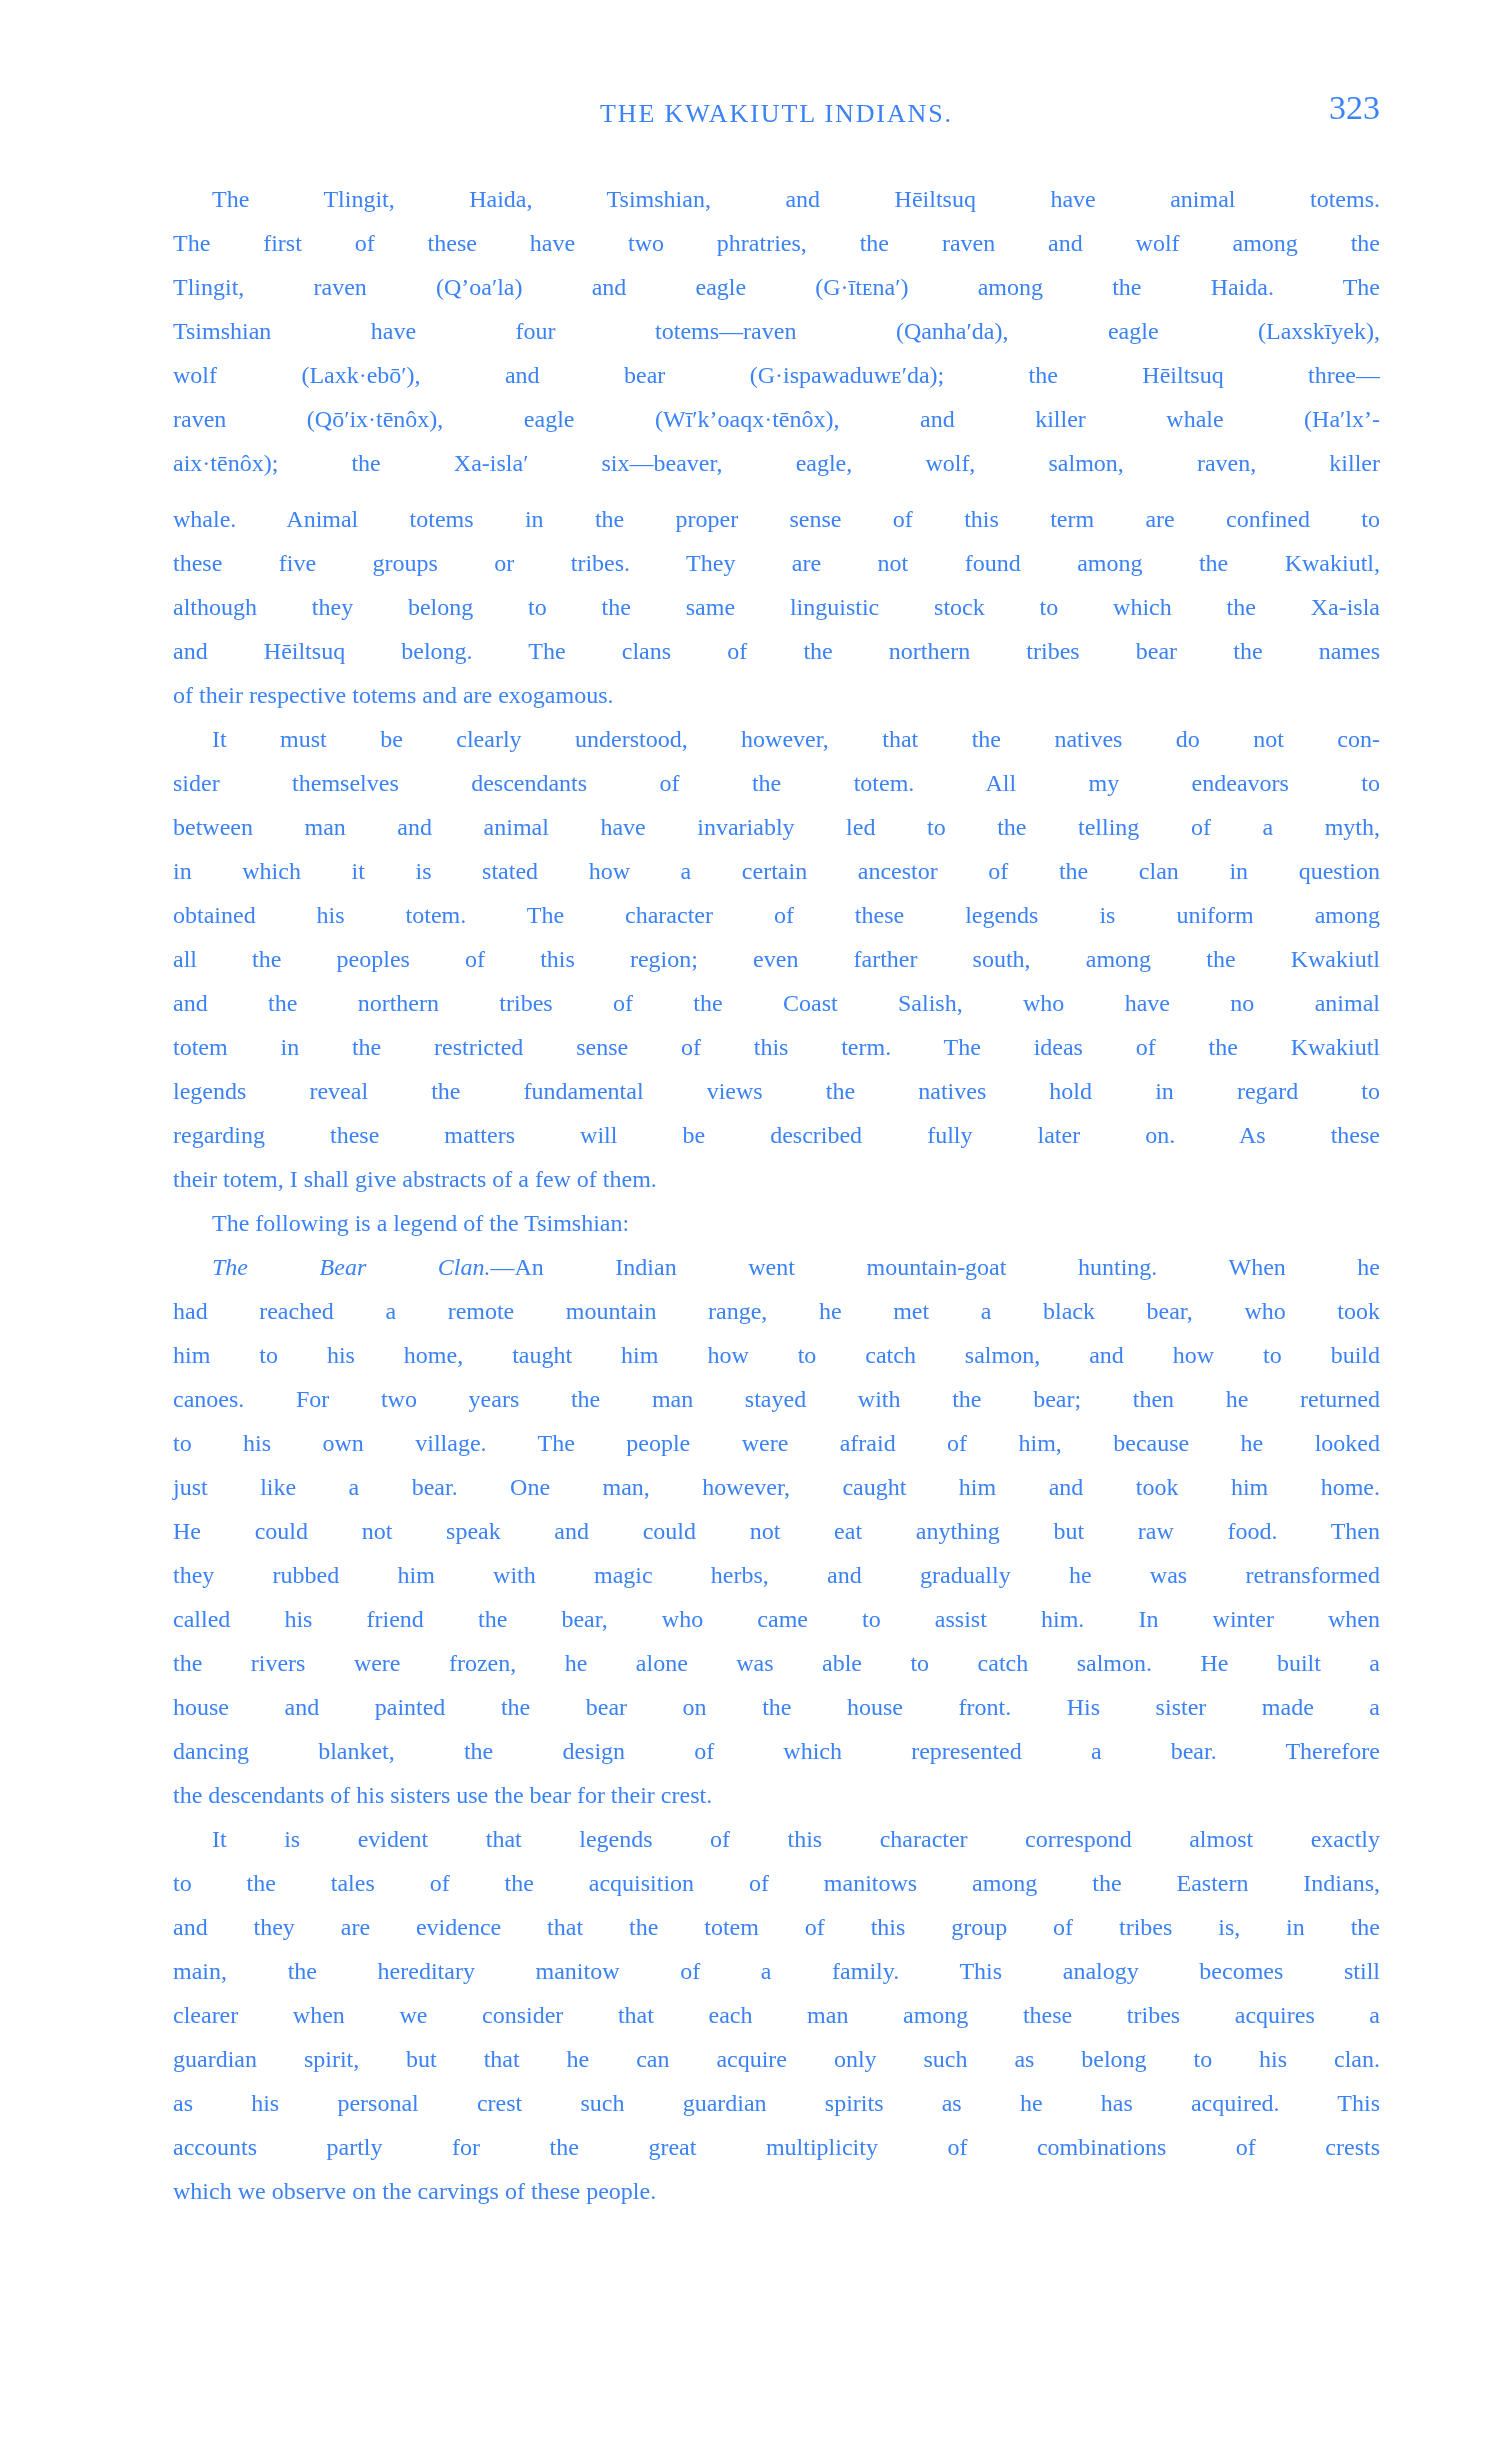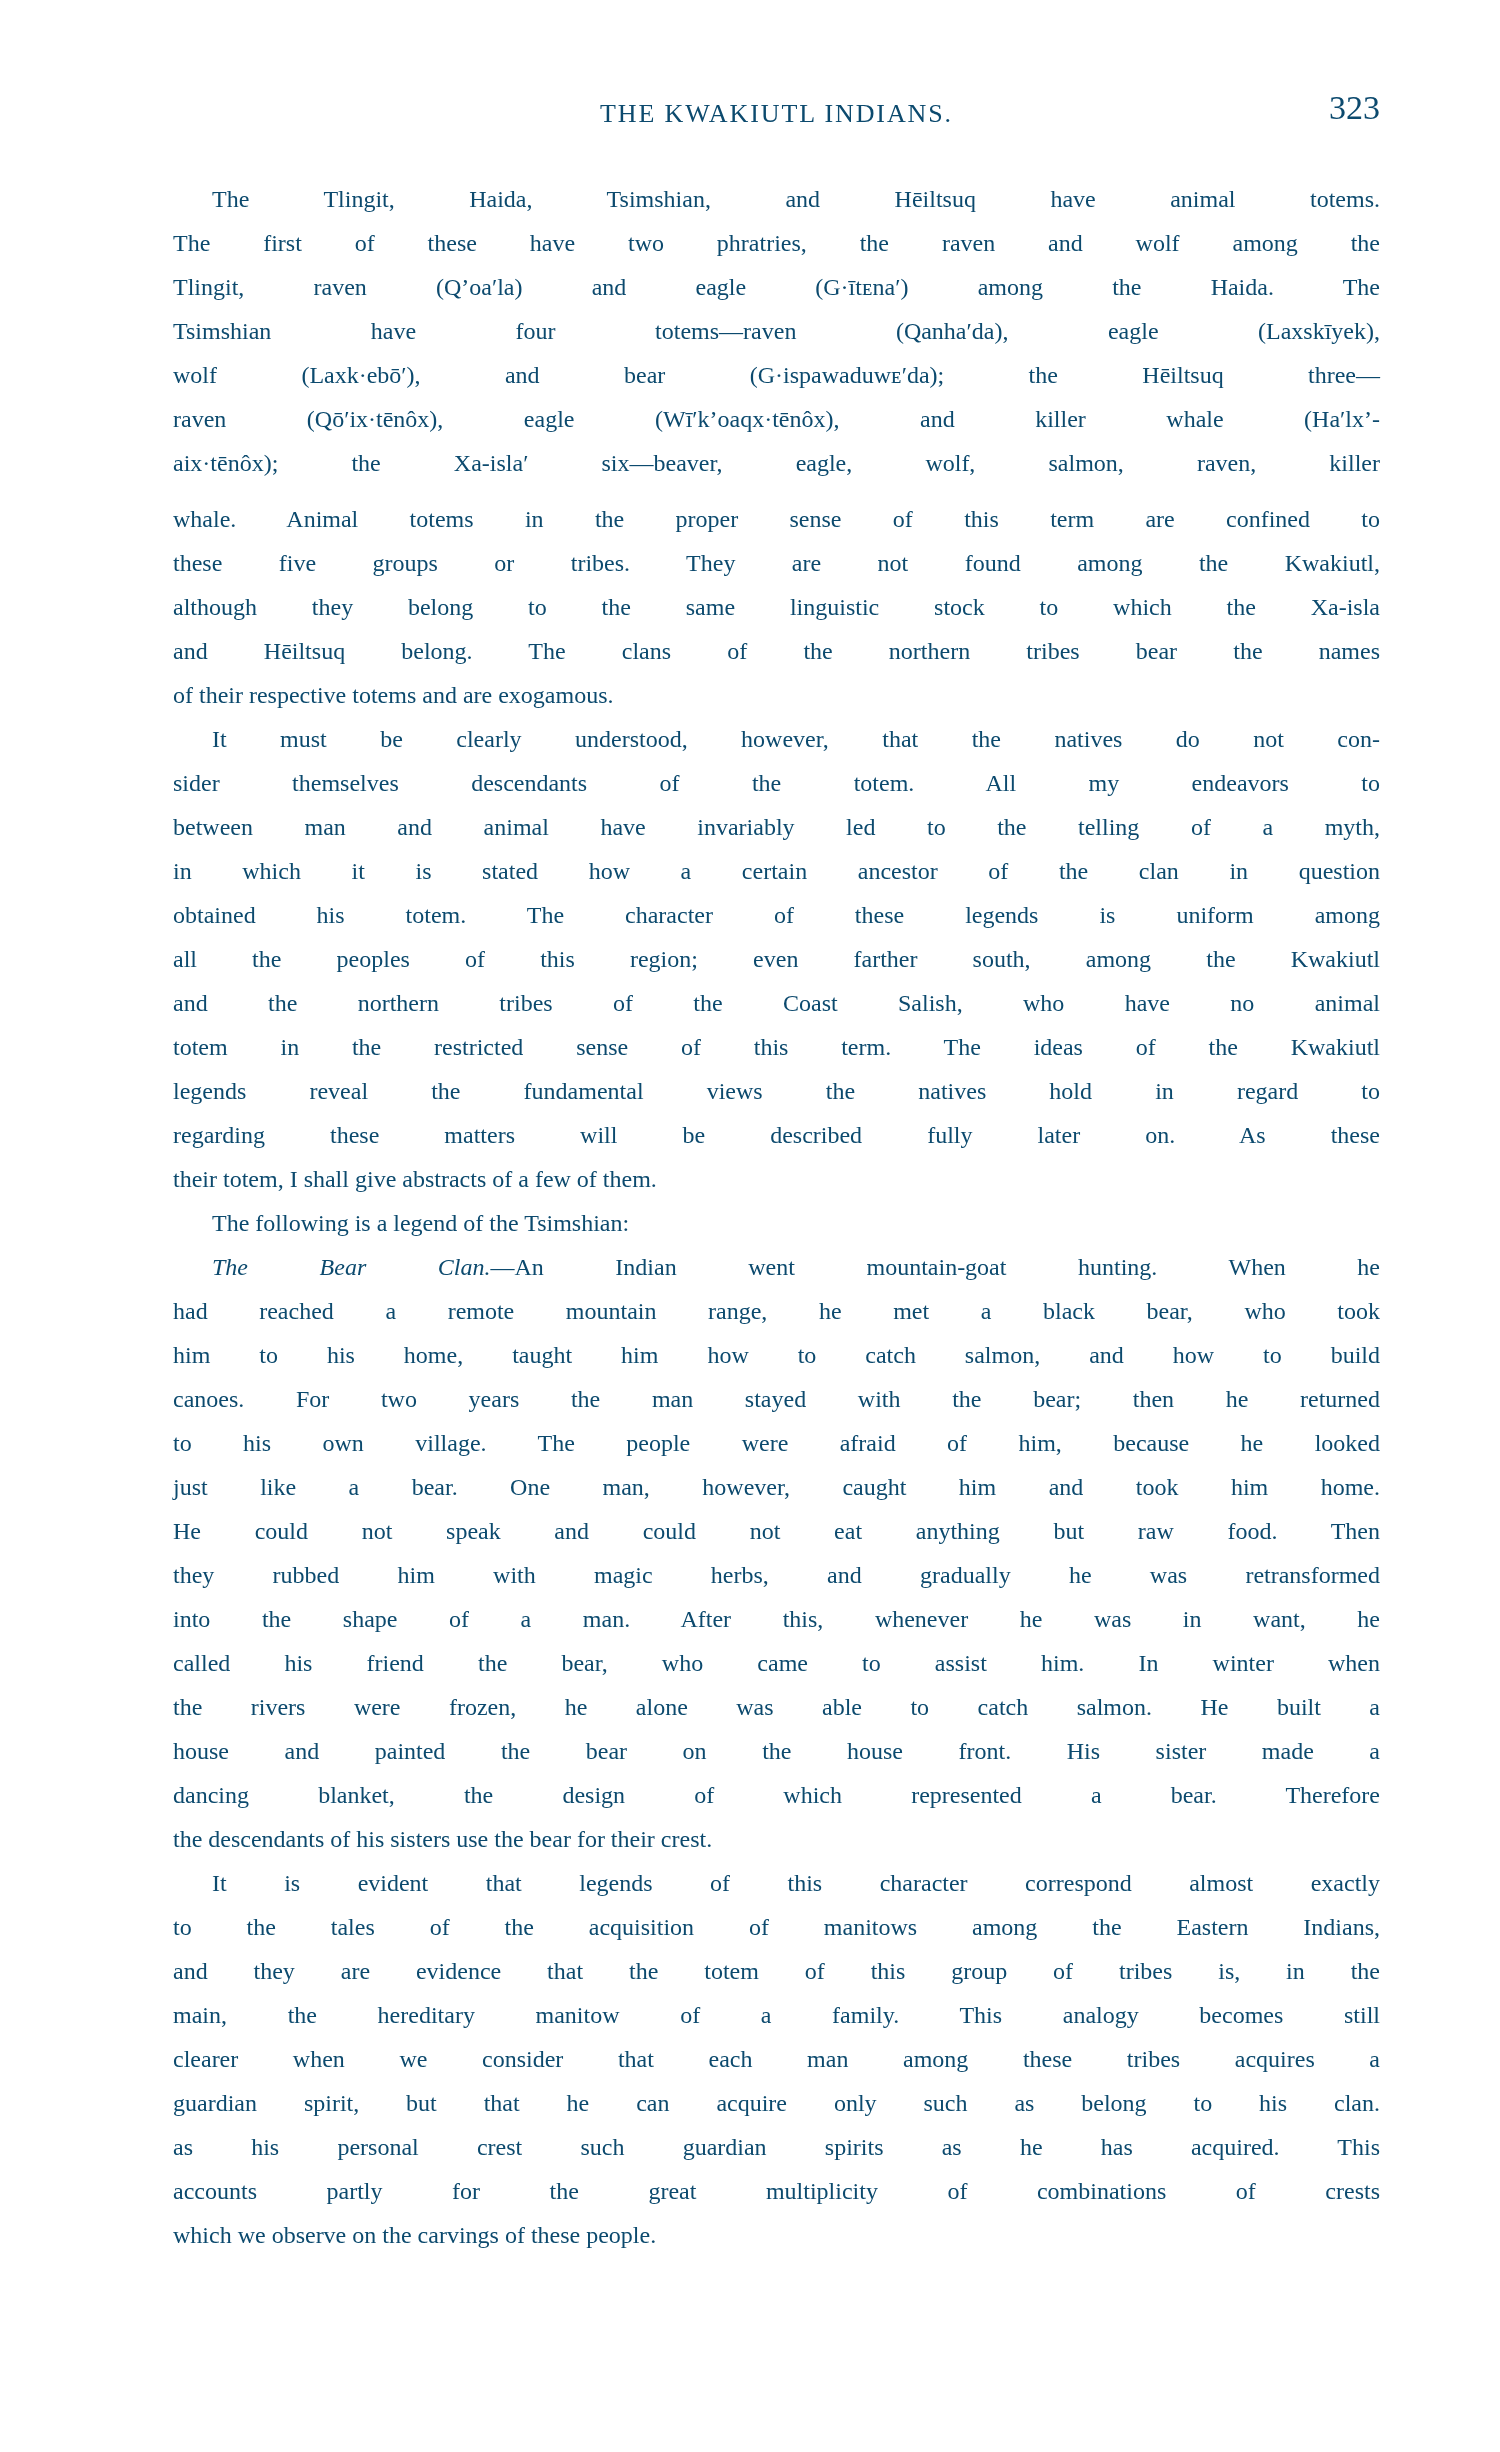--- a/index.html
+++ b/index.html
@@ -1,19 +1,19 @@
 <!DOCTYPE html>
 <html><head>
 <meta charset="utf-8">
 <style>
   html, body { margin: 0; padding: 0; background: #ffffff; }
   body { width: 1500px; height: 2452px; position: relative; overflow: hidden; }
   .page {
     position: absolute; left: 0; top: 0; width: 1500px; height: 2452px;
-    background: #ffffff; color: #0c4a6e;
+    background: #ffffff; color: #3b82f6;
     font-family: "Liberation Serif", "DejaVu Serif", serif;
   }
   .running-head {
     position: absolute; top: 89px; left: 173px; width: 1207px; height: 49px;
   }
   .running-title {
     position: absolute; left: 0; right: 0; top: 9.7px; text-align: center;
     font-size: 26px; letter-spacing: 1.9px;
   }
   .page-number {
@@ -77,21 +77,20 @@
 
     <div>
       <span class="line" style="padding-left: 39px; white-space: nowrap;"><span class="ital">The Bear Clan.</span><span>—An Indian went mountain-goat hunting.  When he</span></span>
       <span class="line" style="white-space: nowrap;">had reached a remote mountain range, he met a black bear, who took</span>
       <span class="line" style="white-space: nowrap;">him to his home, taught him how to catch salmon, and how to build</span>
       <span class="line" style="white-space: nowrap;">canoes.  For two years the man stayed with the bear; then he returned</span>
       <span class="line" style="white-space: nowrap;">to his own village.  The people were afraid of him, because he looked</span>
       <span class="line" style="white-space: nowrap;">just like a bear.  One man, however, caught him and took him home.</span>
       <span class="line" style="white-space: nowrap;">He could not speak and could not eat anything but raw food.  Then</span>
       <span class="line" style="white-space: nowrap;">they rubbed him with magic herbs, and gradually he was retransformed</span>
-      <span class="line" style="white-space: nowrap;">into the shape of a man.  After this, whenever he was in want, he</span>
       <span class="line" style="white-space: nowrap;">called his friend the bear, who came to assist him.  In winter when</span>
       <span class="line" style="white-space: nowrap;">the rivers were frozen, he alone was able to catch salmon.  He built a</span>
       <span class="line" style="white-space: nowrap;">house and painted the bear on the house front.  His sister made a</span>
       <span class="line" style="white-space: nowrap;">dancing blanket, the design of which represented a bear.  Therefore</span>
       <span class="line last" style="white-space: nowrap;">the descendants of his sisters use the bear for their crest.</span>
     </div>
 
     <div>
       <span class="line" style="padding-left: 39px; white-space: nowrap;">It is evident that legends of this character correspond almost exactly</span>
       <span class="line" style="white-space: nowrap;">to the tales of the acquisition of manitows among the Eastern Indians,</span>

